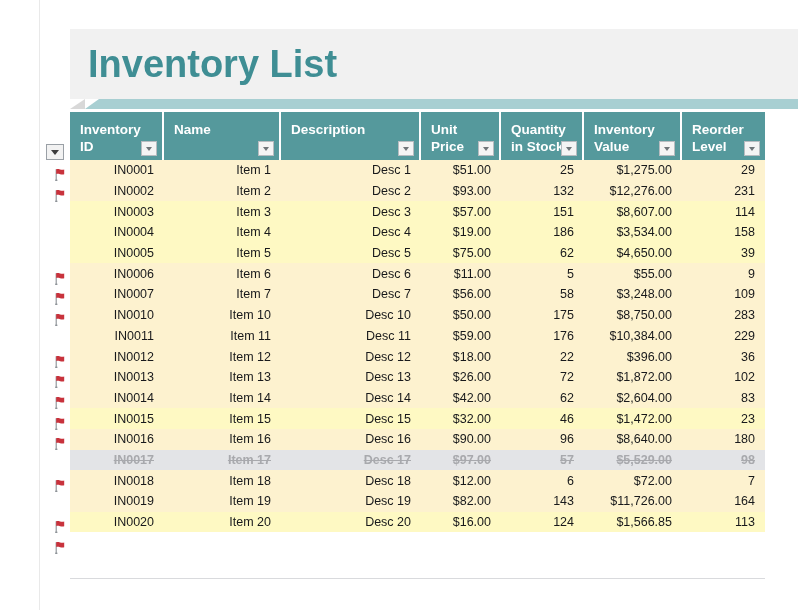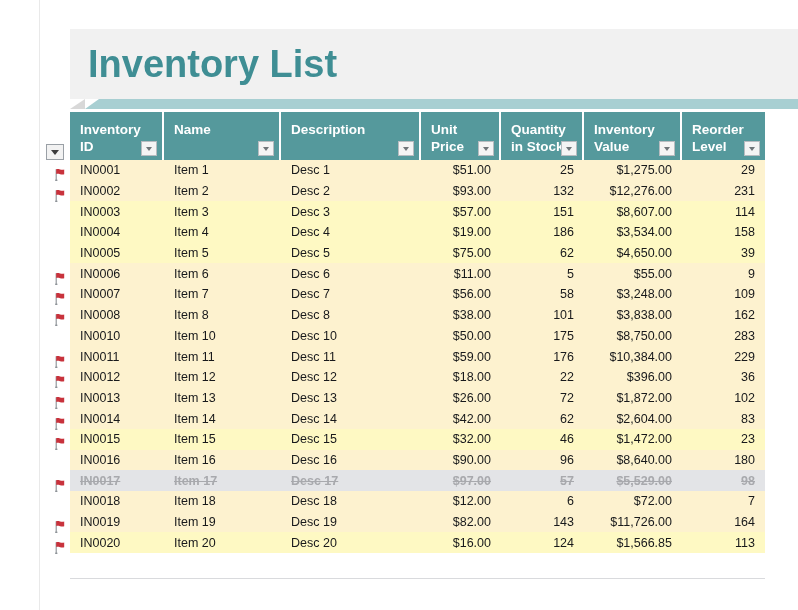--- a/index.html
+++ b/index.html
@@ -161,21 +161,21 @@
   tbody tr.r-flag td { background: #fdf2cf; }
   tbody tr.r-plain td { background: #fef9c3; }
   tbody tr.r-strike td {
     background: #e3e4e7;
     color: #a8a9ad;
     text-decoration: line-through;
     font-weight: bold;
   }
 
   td.num { text-align: right; }
-  td.txt { text-align: left; }
+  td.txt { text-align: right; }
 
   
   .flag-col {
     position: absolute;
     left: 48px;
     top: 165px;
     width: 22px;
   }
   .flag-cell {
     height: 20.7px;
@@ -408,29 +408,20 @@
           <tr class="r-flag">
             <td class="txt">IN0007</td>
             <td class="txt">Item 7</td>
             <td class="txt">Desc 7</td>
             <td class="num">$56.00</td>
             <td class="num">58</td>
             <td class="num">$3,248.00</td>
             <td class="num">109</td>
           </tr>
           <tr class="r-flag">
-            <td class="txt">IN0008</td>
-            <td class="txt">Item 8</td>
-            <td class="txt">Desc 8</td>
-            <td class="num">$38.00</td>
-            <td class="num">101</td>
-            <td class="num">$3,838.00</td>
-            <td class="num">162</td>
-          </tr>
-          <tr class="r-flag">
             <td class="txt">IN0010</td>
             <td class="txt">Item 10</td>
             <td class="txt">Desc 10</td>
             <td class="num">$50.00</td>
             <td class="num">175</td>
             <td class="num">$8,750.00</td>
             <td class="num">283</td>
           </tr>
           <tr class="r-flag">
             <td class="txt">IN0011</td>

